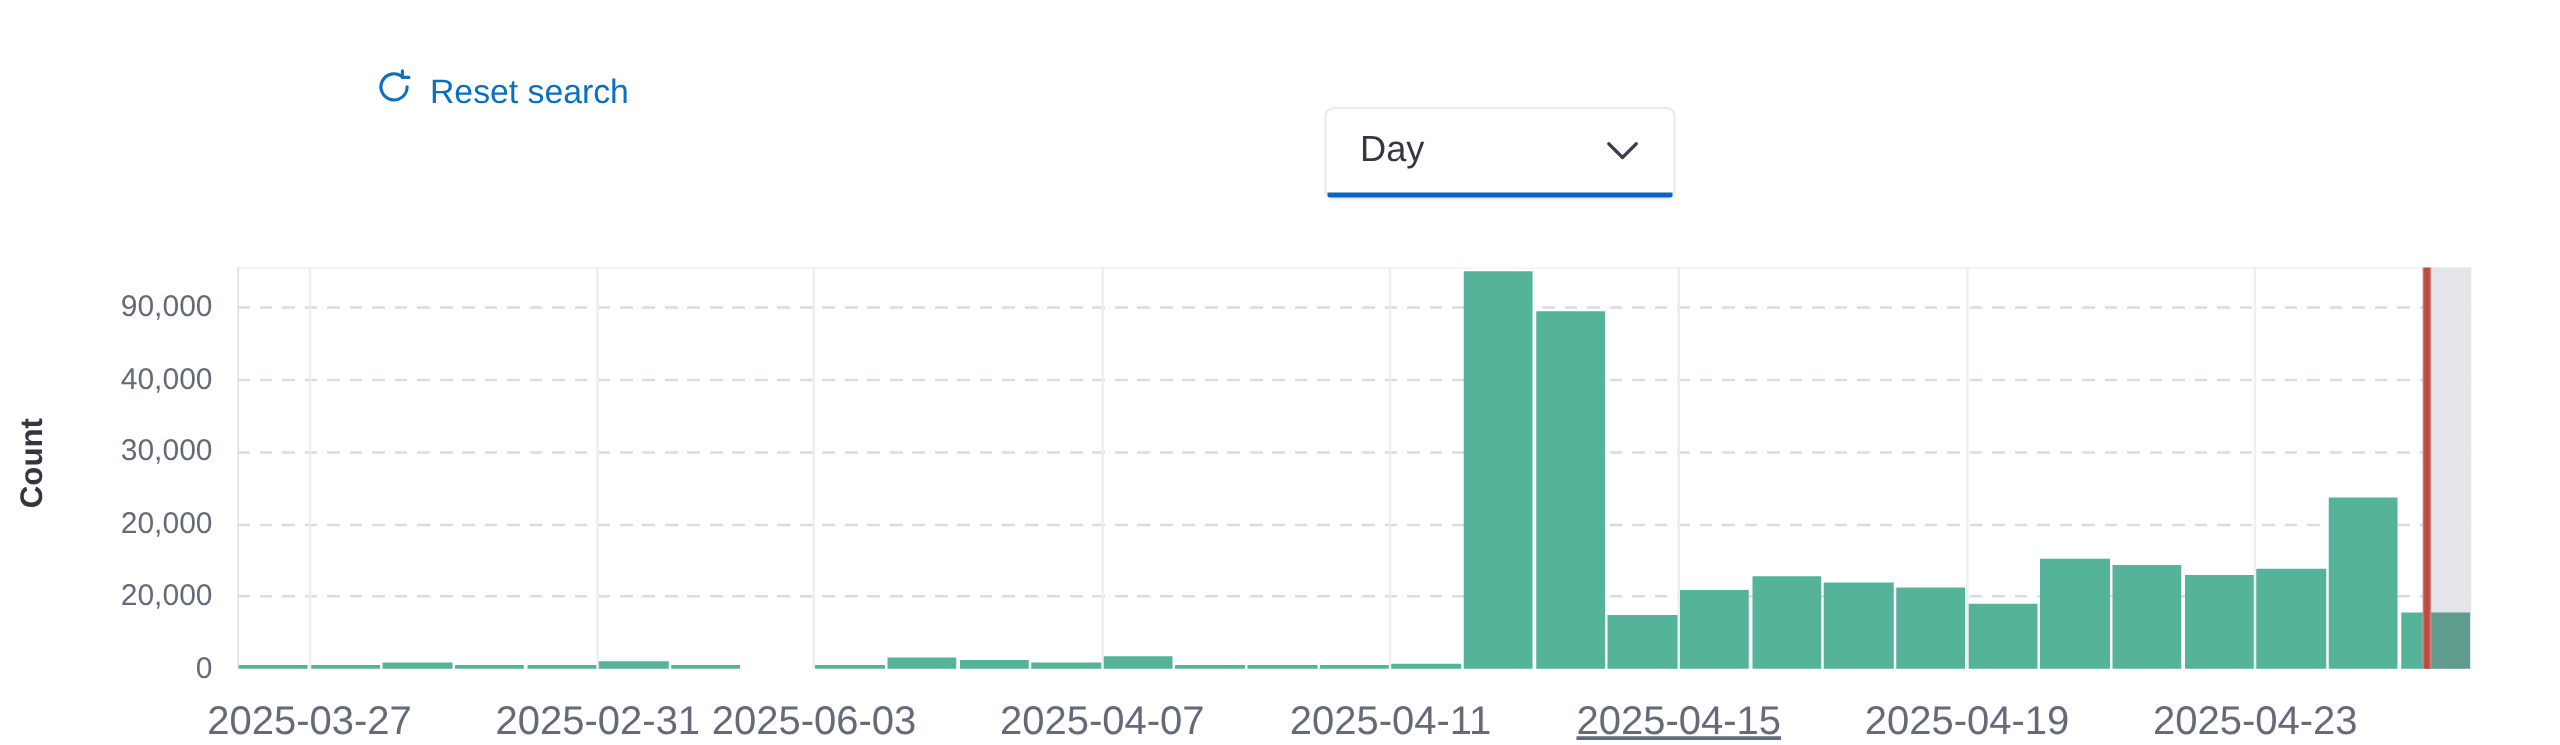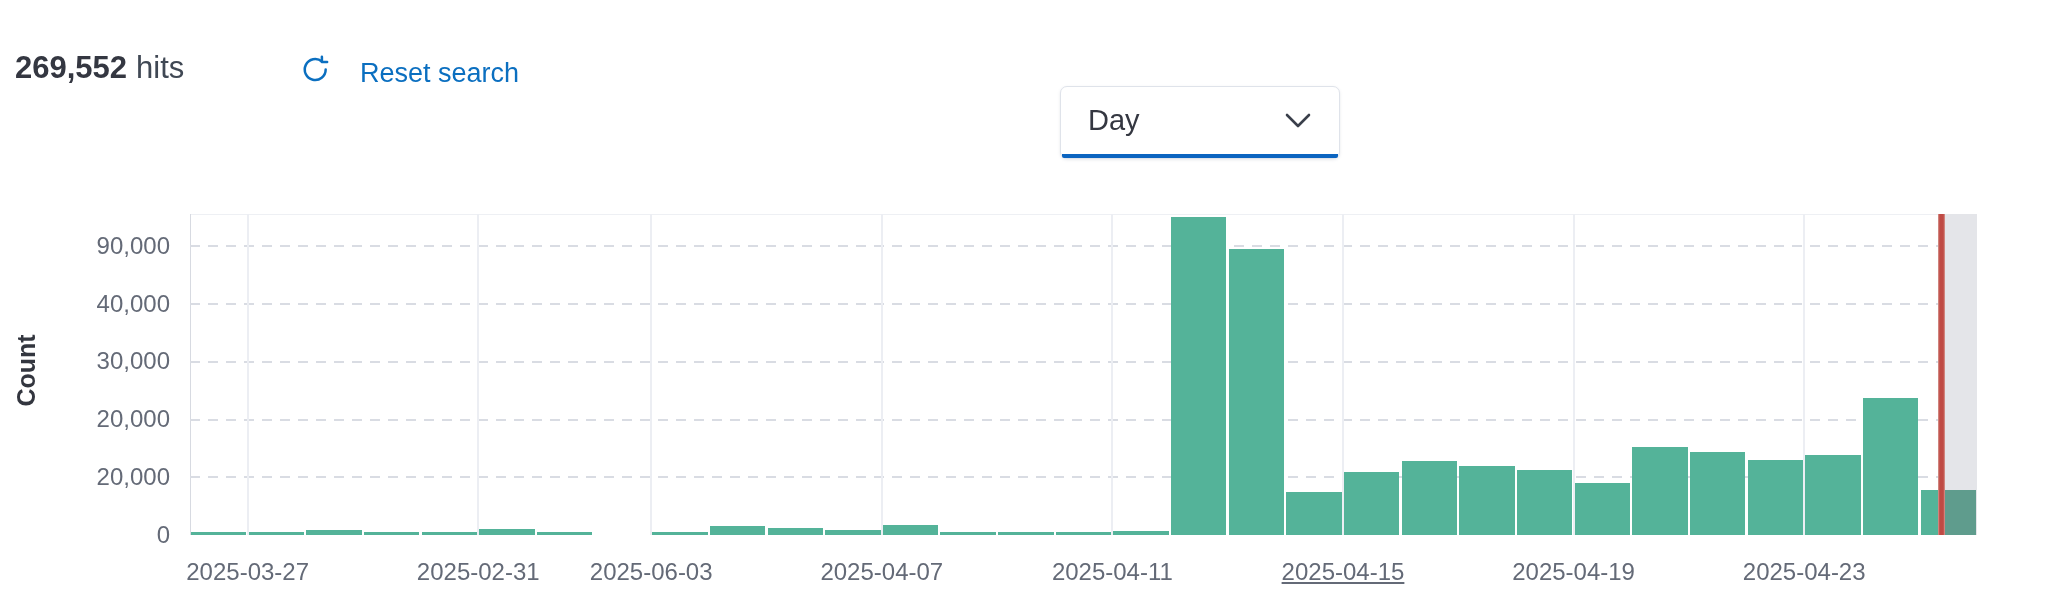--- a/index.html
+++ b/index.html
@@ -9,21 +9,21 @@
   }
   
   .time-title{
     position:absolute;left:660px;top:12px;width:1060px;text-align:center;
     font-size:27px;color:#343741;white-space:nowrap;
   }
   .hits-wrap{position:absolute;left:15px;top:50px;font-size:31px;white-space:nowrap;}
   .hits-count{font-weight:bold;color:#343741;}
   .hits-label{color:#404854;margin-left:9px;}
   .link-btn{
-    position:absolute;display:flex;align-items:center;gap:29px;border:none;background:none;
+    position:absolute;display:flex;align-items:center;gap:13px;border:none;background:none;
     color:#0b6fc0;font-size:27px;font-weight:500;cursor:pointer;padding:0;
     font-family:"Liberation Sans","DejaVu Sans",sans-serif;white-space:nowrap;text-align:center;
   }
   #resetBtn{left:300px;top:54px;}
   #hideBtn{left:1820px;top:54px;}
   .interval-select{
     position:absolute;left:1060px;top:86px;width:278px;height:71px;background:#fff;
     border:1px solid #dfe3ea;border-radius:7px;box-shadow:0 1px 3px rgba(120,130,150,0.18);
     cursor:pointer;
   }
@@ -40,43 +40,40 @@
     position:absolute;left:-44px;top:356px;width:140px;text-align:center;
     font-size:25px;font-weight:bold;color:#33363f;
     transform:rotate(-90deg);transform-origin:center;
   }
   .ytick{
     position:absolute;width:112px;left:58px;text-align:right;
     font-size:24px;color:#646a77;
   }
   .xtick{
     position:absolute;top:558px;width:220px;margin-left:-110px;text-align:center;
-    font-size:24px;color:#646a77;white-space:nowrap;
+    font-size:32px;color:#646a77;white-space:nowrap;
   }
   #plot{position:absolute;left:190px;top:214px;}
   .plot-topline{position:absolute;left:0;top:0;width:100%;height:1px;background:#eef0f4;}
   .axis-left{position:absolute;left:0;top:0;width:1px;height:100%;background:#d7dae1;}
   .hgrid{position:absolute;left:0;height:2px;
     background:repeating-linear-gradient(90deg,#d9dce3 0 10px,transparent 10px 18px);}
   .vgrid{position:absolute;top:0;width:2px;background:#eceef3;}
   .bar{position:absolute;background:#54b399;z-index:2;}
   .endzone{position:absolute;top:0;background:#e4e5e9;z-index:1;}
   .nowline{position:absolute;top:0;width:7px;z-index:4;
     background:linear-gradient(90deg,#d79b94,#bf4a44 25% 75%,#d79b94);}
   .icon{display:inline-block;flex:0 0 auto;}
 </style>
 </head>
 <body>
 
 <div class="app">
 
 
-  <div class="hits-wrap">
-    <span class="hits-count">269,552</span><span class="hits-label">hits</span>
-  </div>
 
   <button class="link-btn" id="resetBtn">
     <span class="icon">
       <svg width="31" height="31" viewBox="0 0 32 32" fill="none">
         <path d="M26.5 16 A 10.8 10.8 0 1 1 22.6 7.7" stroke="#0b6fc0" stroke-width="2.6" stroke-linecap="round"></path>
         <path d="M22.6 2.8 L22.6 8.2 L28 8.2" stroke="#0b6fc0" stroke-width="2.6" fill="none" stroke-linecap="round" stroke-linejoin="round"></path>
       </svg>
     </span>
     <span>Reset search</span>
   </button>

